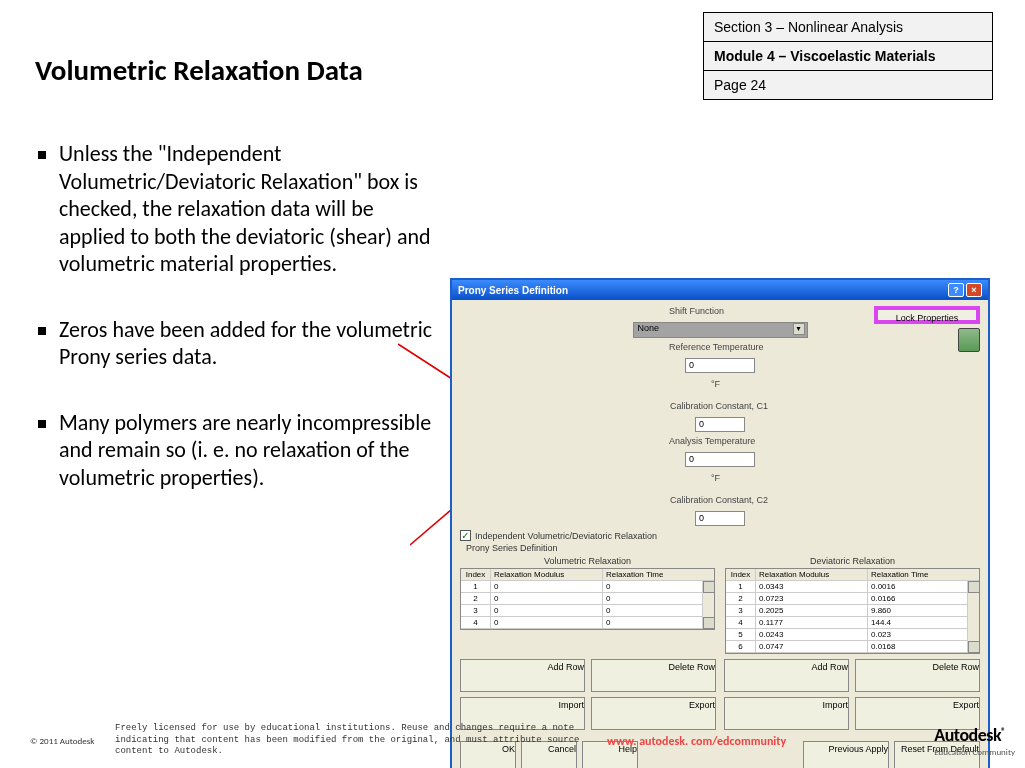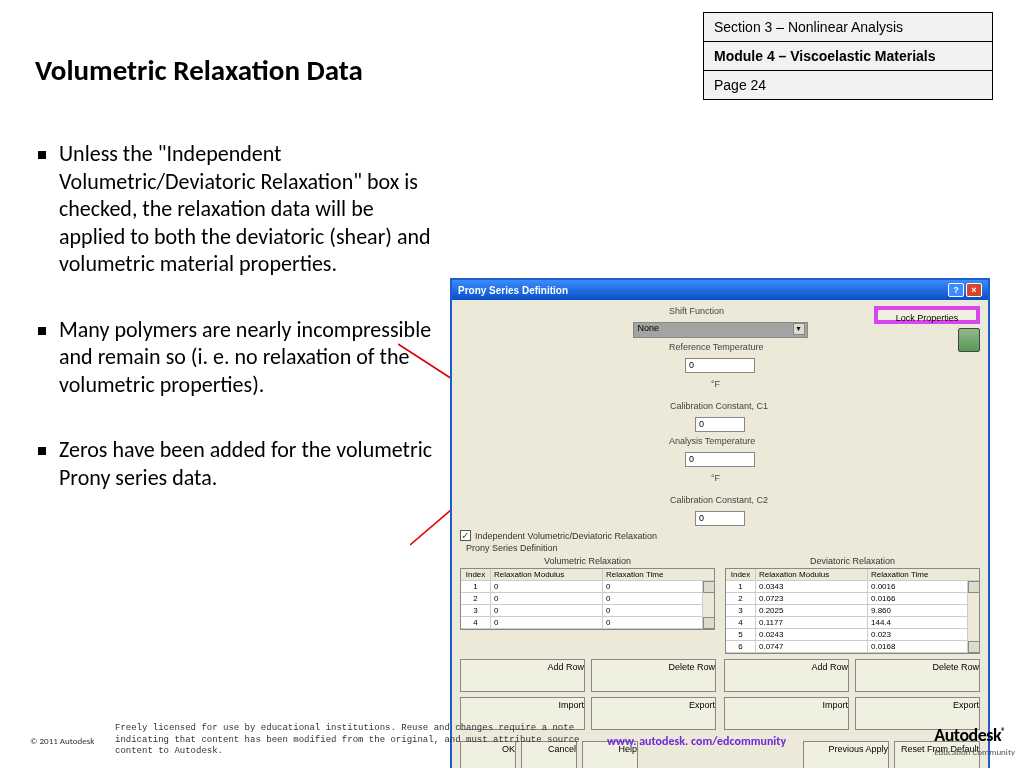--- a/index.html
+++ b/index.html
@@ -280,21 +280,21 @@
   .license {
     font-size: 9px;
     color: #333;
     width: 480px;
     line-height: 1.3;
     font-family: Liberation Mono, monospace;
   }
   .edlink {
     font-size: 12px;
     font-weight: bold;
-    color: #6d28d9;
+    color: #ef4444;
     margin-left: 12px;
     white-space: nowrap;
   }
   .autodesk-logo {
     margin-left: auto;
     display: flex;
     flex-direction: column;
     align-items: flex-start;
   }
   .autodesk-logo .main {
@@ -320,25 +320,25 @@
   <div>Page 24</div>
 </div>
 
 <div class="bullets">
   <div class="bullet">
     <div class="sq"></div>
     <div class="txt">Unless the "Independent Volumetric/Deviatoric Relaxation" box is checked, the relaxation data will be applied to both the deviatoric (shear) and volumetric material properties.</div>
   </div>
   <div class="bullet">
     <div class="sq"></div>
-    <div class="txt">Many polymers are nearly incompressible and remain so (i. e. no relaxation of the volumetric properties).</div>
+    <div class="txt">Zeros have been added for the volumetric Prony series data.</div>
   </div>
   <div class="bullet">
     <div class="sq"></div>
-    <div class="txt">Zeros have been added for the volumetric Prony series data.</div>
+    <div class="txt">Many polymers are nearly incompressible and remain so (i. e. no relaxation of the volumetric properties).</div>
   </div>
 </div>
 
 <svg class="arrow-svg" style="left:398px;top:340px;width:80px;height:60px">
   <defs>
       <marker id="ah1" markerWidth="8" markerHeight="8" refX="7" refY="3" orient="auto">
         <path d="M0,0 L8,3 L0,6 Z" fill="#d00"></path>
       </marker>
     </defs>
   <line x1="0" y1="4" x2="68" y2="48" stroke="#d00" stroke-width="1.6" marker-end="url(#ah1)"></line>

